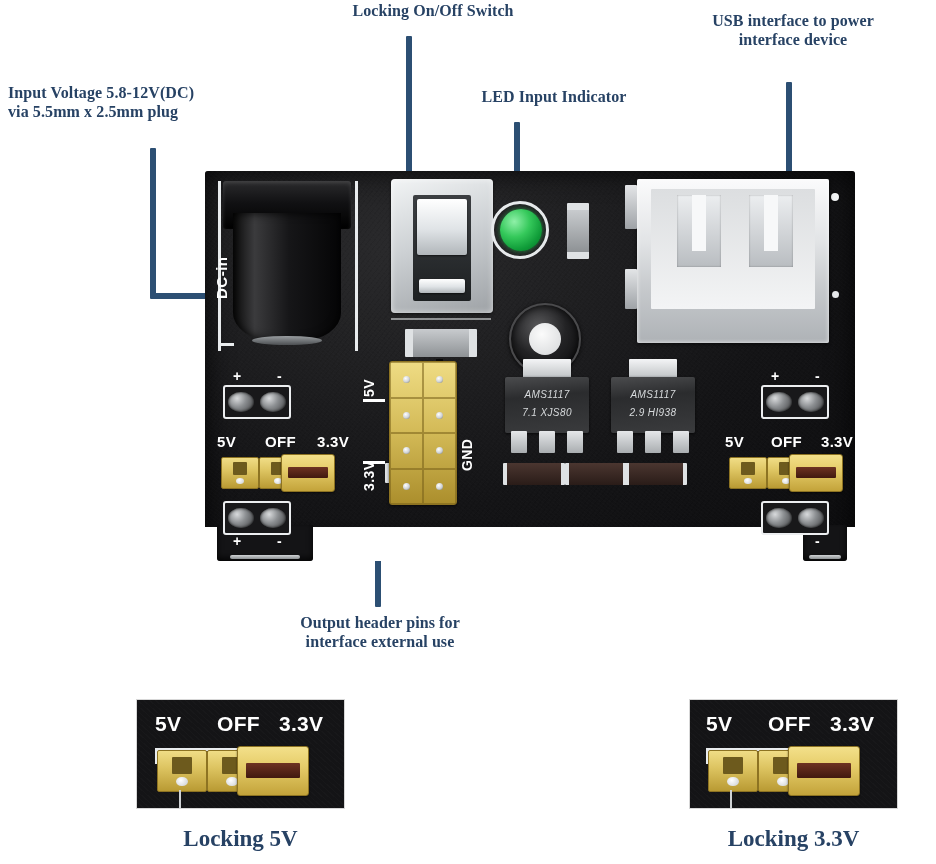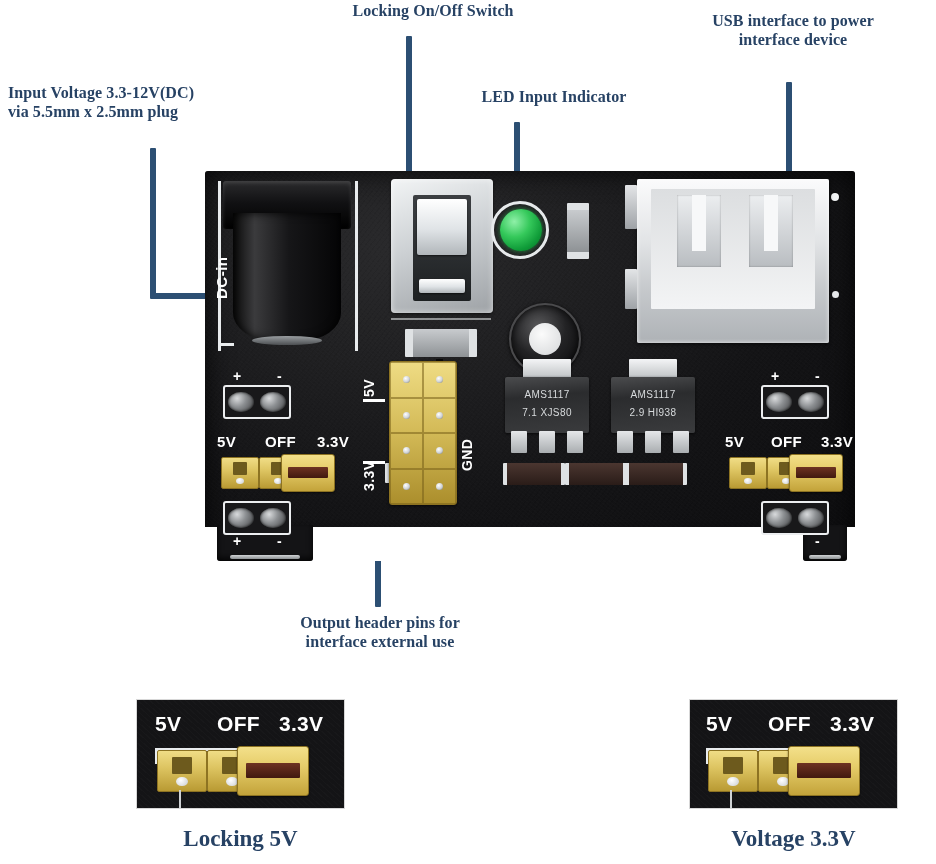--- a/index.html
+++ b/index.html
@@ -89,21 +89,21 @@
   .usb-inner{position:absolute;background:linear-gradient(180deg,#dcdee0,#f3f4f5);border-radius:1px;}
   .usb-tine{position:absolute;background:linear-gradient(180deg,#eceef0,#b9bdc1);
      box-shadow:inset 0 0 2px rgba(0,0,0,.35);}
   .usb-tine:after{content:"";position:absolute;left:50%;top:0;width:30%;height:78%;
      margin-left:-15%;background:#f7f8f9;}
   .usb-lug{position:absolute;background:linear-gradient(#e3e5e7,#9fa3a7);border-radius:1px;}
 
   
   .reg{position:absolute;border-radius:2px;
      background:linear-gradient(175deg,#4b4c4e 0%,#2b2c2e 35%,#3a3b3d 100%);
-     box-shadow:0 1px 3px rgba(0,0,0,.7);}
+     box-shadow:0 1px 3px rgba(0,0,0,.7);font-style:italic;}
   .reg .txt{position:absolute;left:0;right:0;color:#d7dadc;text-align:center;
      font-family:"Liberation Sans","DejaVu Sans",sans-serif;font-size:10px;letter-spacing:.4px;}
   .reg-tab{position:absolute;background:linear-gradient(#f4f5f6,#b7bbbe);border-radius:1px;
      box-shadow:0 1px 2px rgba(0,0,0,.5);}
   .reg-leg{position:absolute;background:linear-gradient(#e5e7e9,#a9adb0);border-radius:1px;}
 
   
   .smd{position:absolute;border-radius:1px;
      background:linear-gradient(#5e5f61,#313234);
      border-left:4px solid #dfe2e4;border-right:4px solid #dfe2e4;box-sizing:border-box;}
@@ -156,21 +156,21 @@
      box-shadow:0 0 0 1px #d7d7d7;}
   .inset:before{content:"";position:absolute;inset:0;opacity:.3;
      background:repeating-linear-gradient(42deg, rgba(255,255,255,.05) 0 1px, transparent 1px 4px);}
   .inset .jsilk{font-size:21px;}
   .cap{position:absolute;color:#274264;font-weight:bold;font-size:23px;text-align:center;}
   .wirelet{position:absolute;background:#cfd2d4;width:2px;}
 </style>
 </head>
 <body>
 
-<div class="annot left" style="left:8px;top:84px;width:330px;">Input Voltage 3.3-12V(DC)
+<div class="annot left" style="left:8px;top:84px;width:330px;">Input Voltage 5.8-12V(DC)
 via 5.5mm x 2.5mm plug</div>
 
 <div class="annot center" style="left:288px;top:2px;width:290px;">Locking On/Off Switch</div>
 
 <div class="annot center" style="left:420px;top:88px;width:268px;">LED Input Indicator</div>
 
 <div class="annot center" style="left:650px;top:12px;width:286px;">USB interface to power
 interface device</div>
 
 <div class="annot center" style="left:230px;top:614px;width:300px;">Output header pins for
@@ -357,13 +357,13 @@
   <div class="silk-line" style="left:16px;top:48px;width:3px;height:16px;"></div>
 
   <div class="jhead" style="left:18px;top:50px;width:150px;height:42px;">
     <div class="jcell"></div>
     <div class="jcell"></div>
     <div class="jcell"></div>
   </div>
   <div class="jcap" style="left:98px;top:46px;width:72px;height:50px;"></div>
   <div class="wirelet" style="left:40px;top:90px;height:18px;"></div>
 </div>
-<div class="cap" style="left:690px;top:826px;width:207px;">Voltage 3.3V</div>
+<div class="cap" style="left:690px;top:826px;width:207px;">Locking 3.3V</div>
 
 </body></html>

